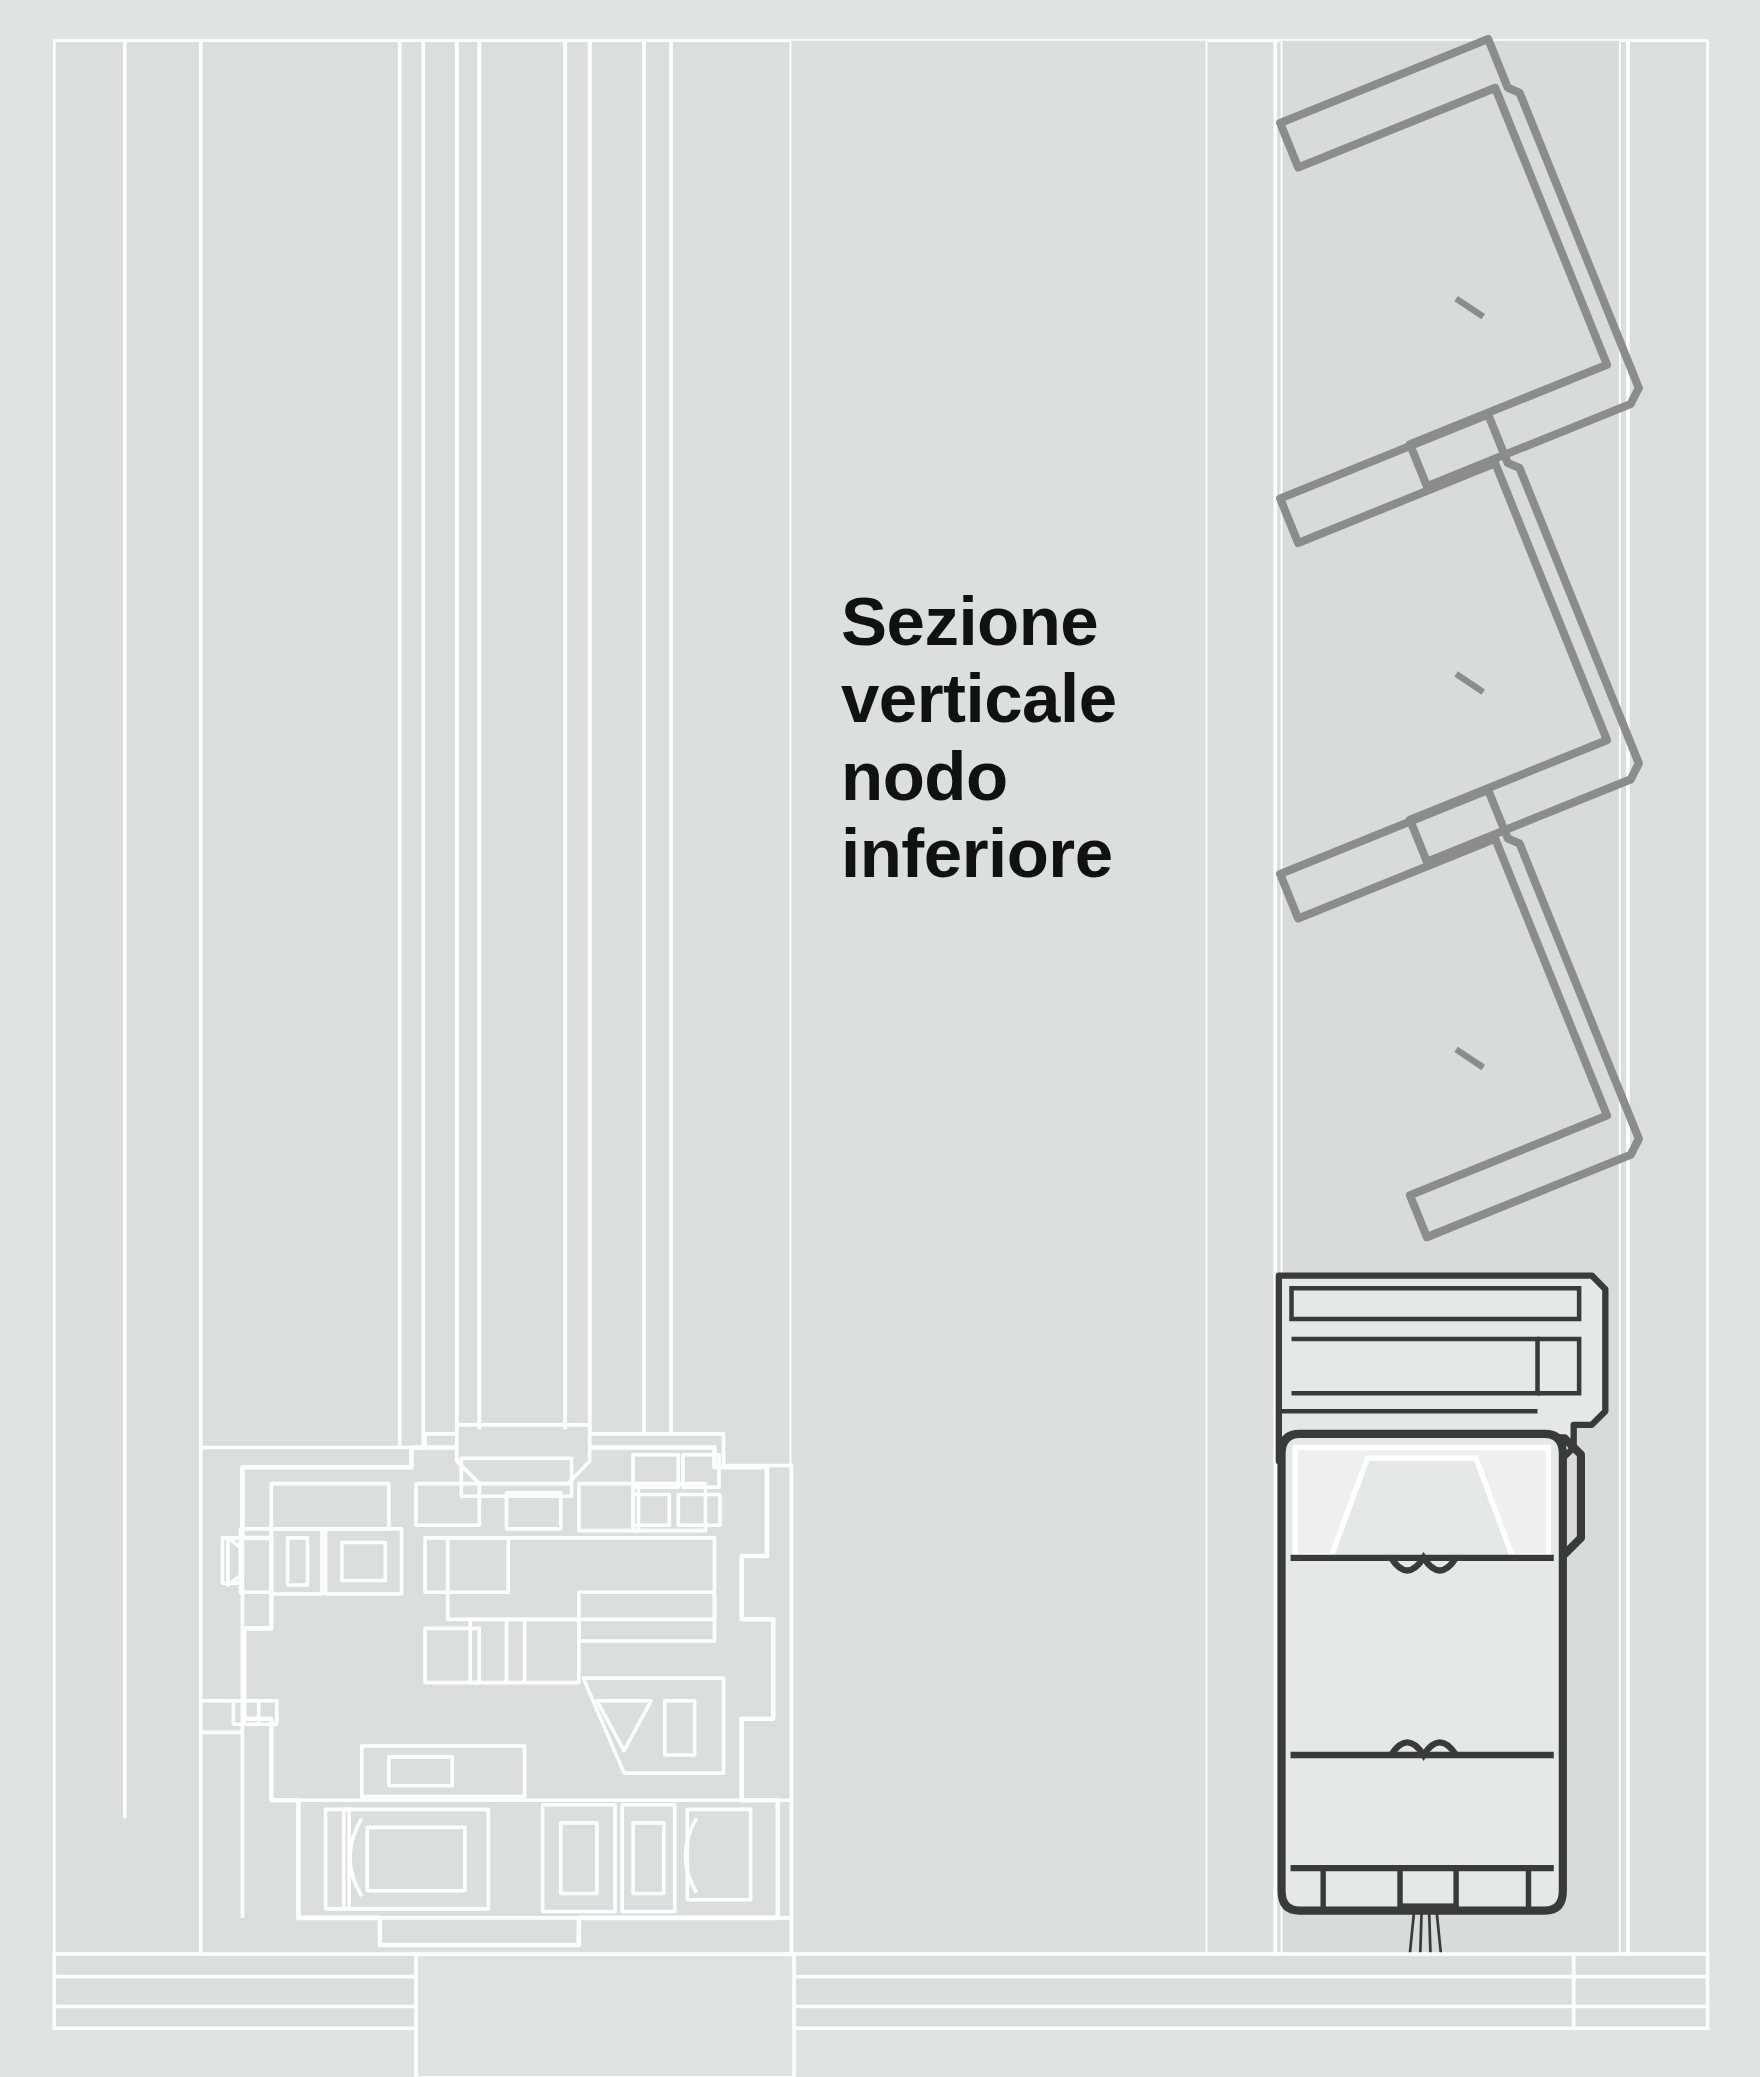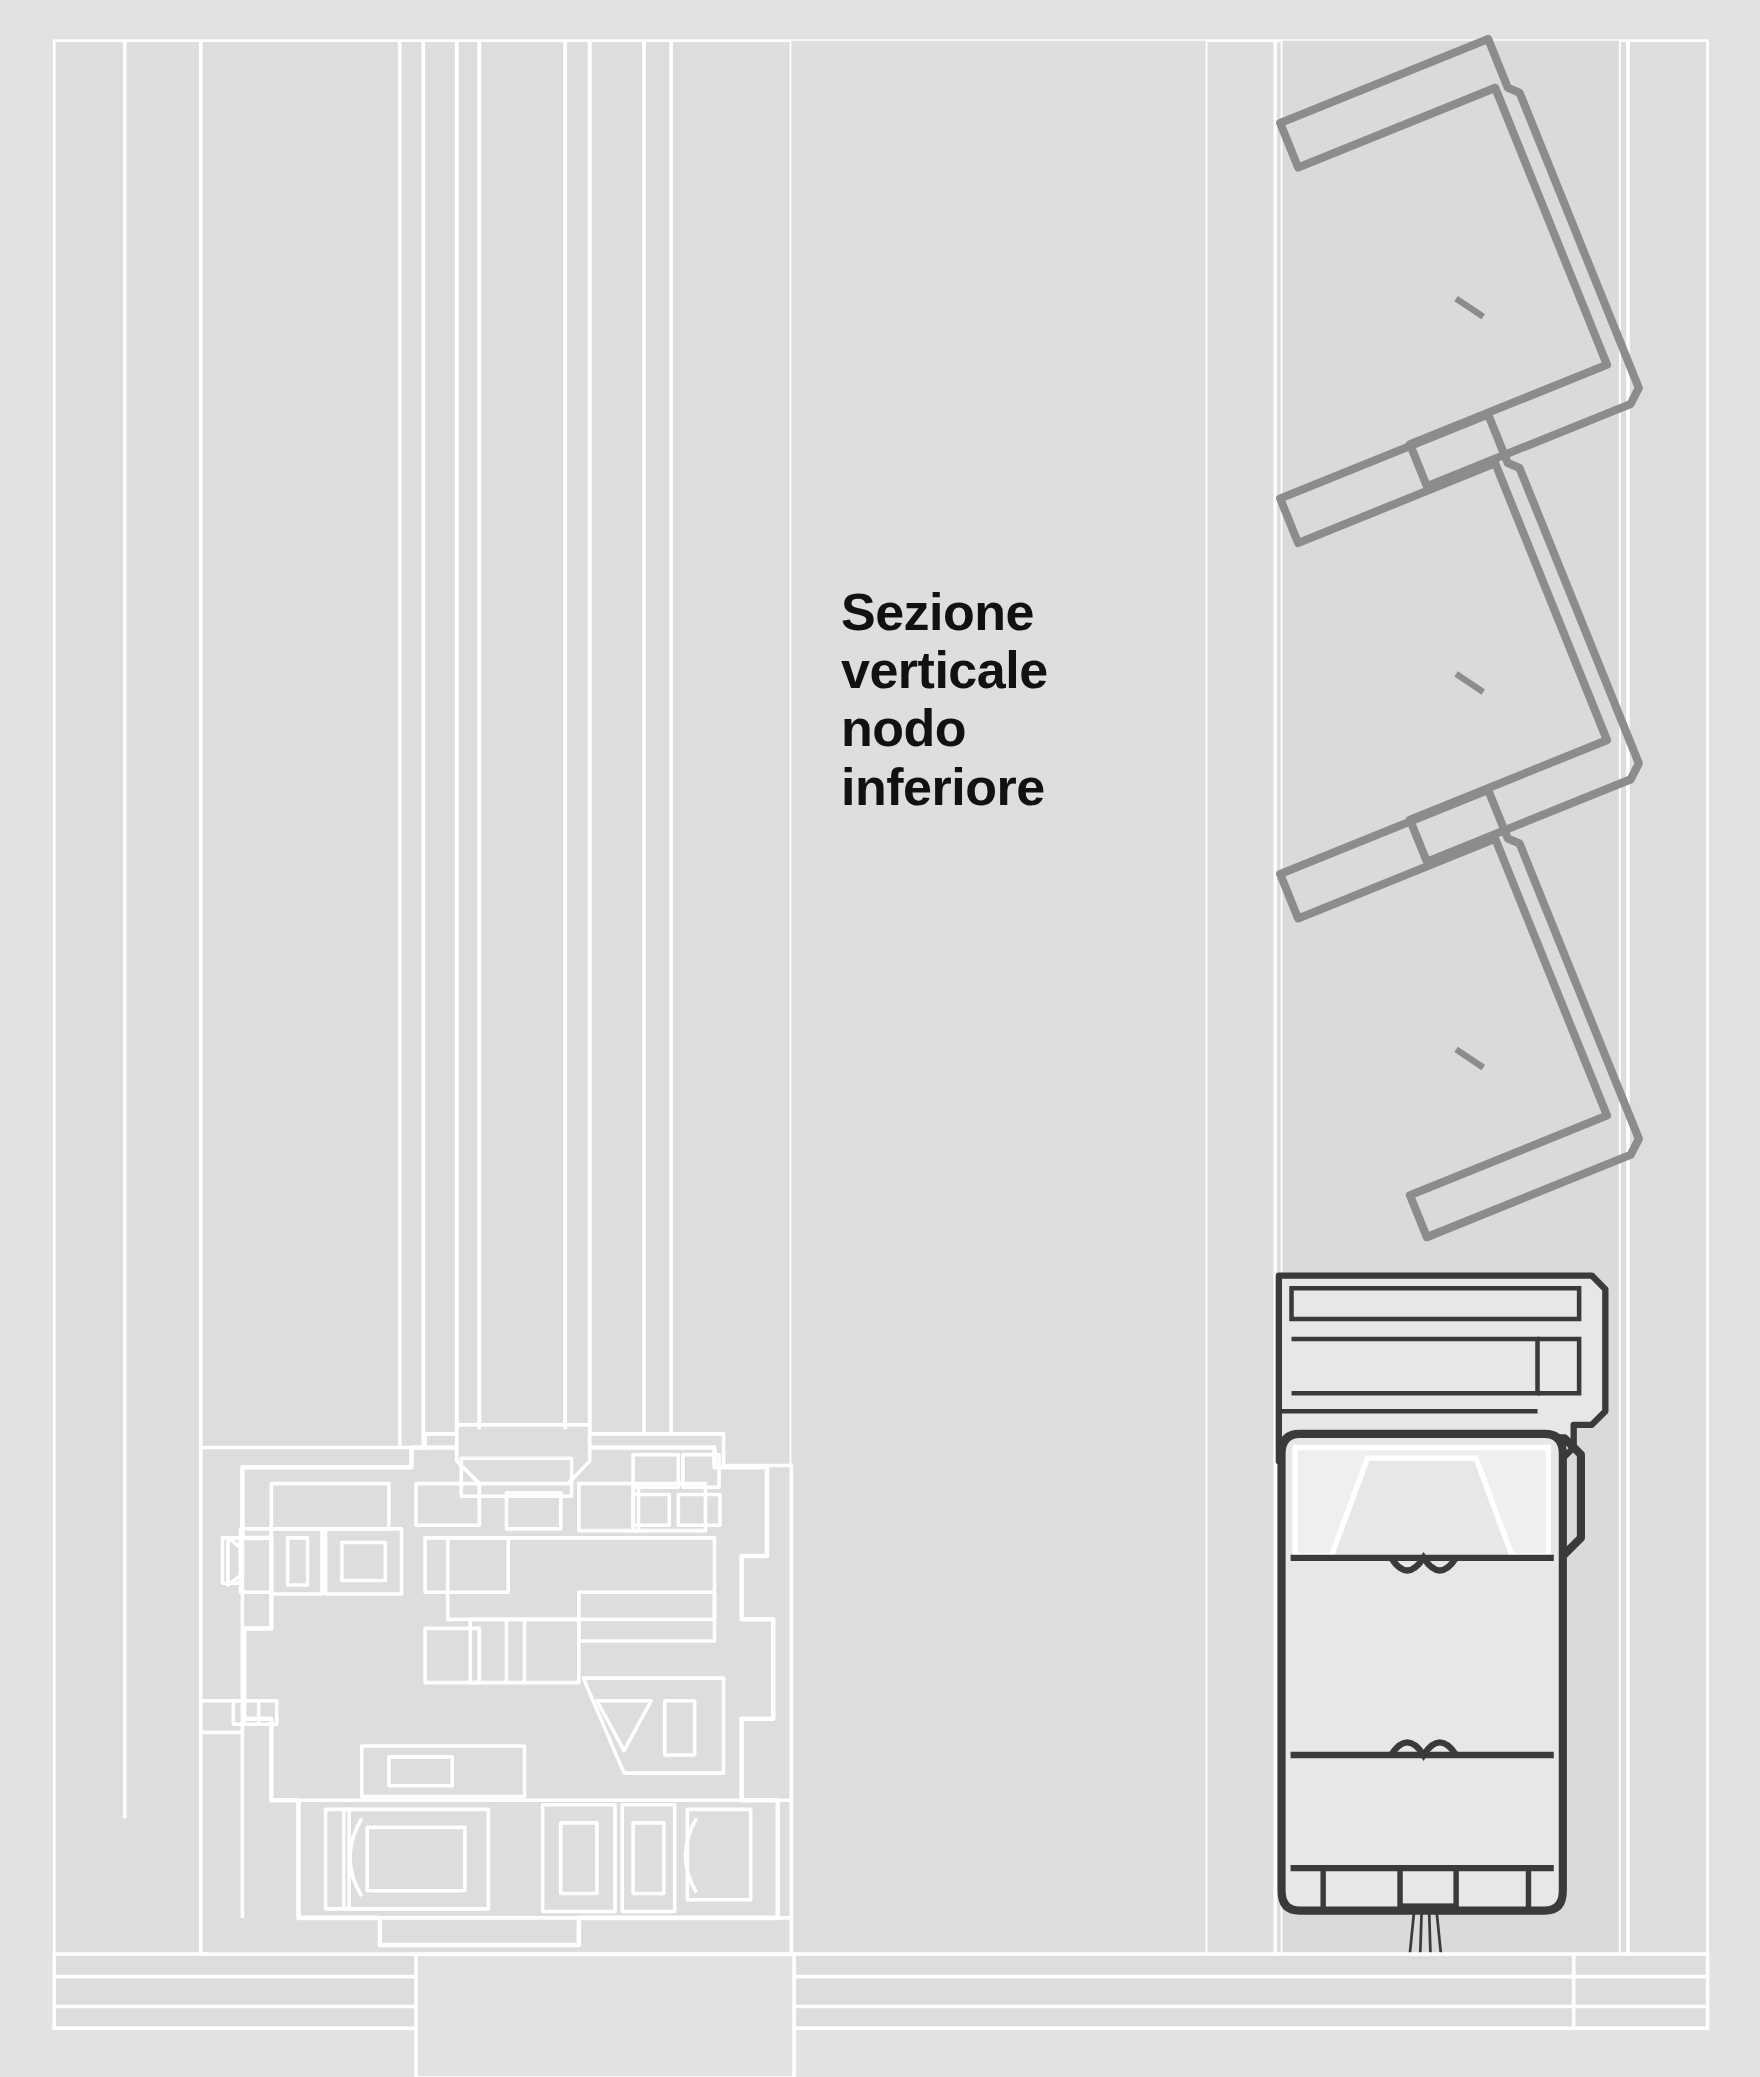--- a/index.html
+++ b/index.html
@@ -28,21 +28,21 @@
     display: block;
   }
   #caption {
     position: absolute;
     left: 841px;
     top: 583px;
     width: 389px;
     color: #111111;
     font-family: "Liberation Sans", sans-serif;
     font-weight: bold;
-    font-size: 52px;
+    font-size: 69px;
     line-height: 1.12;
     letter-spacing: -0.5px;
     white-space: pre-line;
     pointer-events: none;
   }
 </style>
 </head>
 <body>
 
 <div id="stage">

